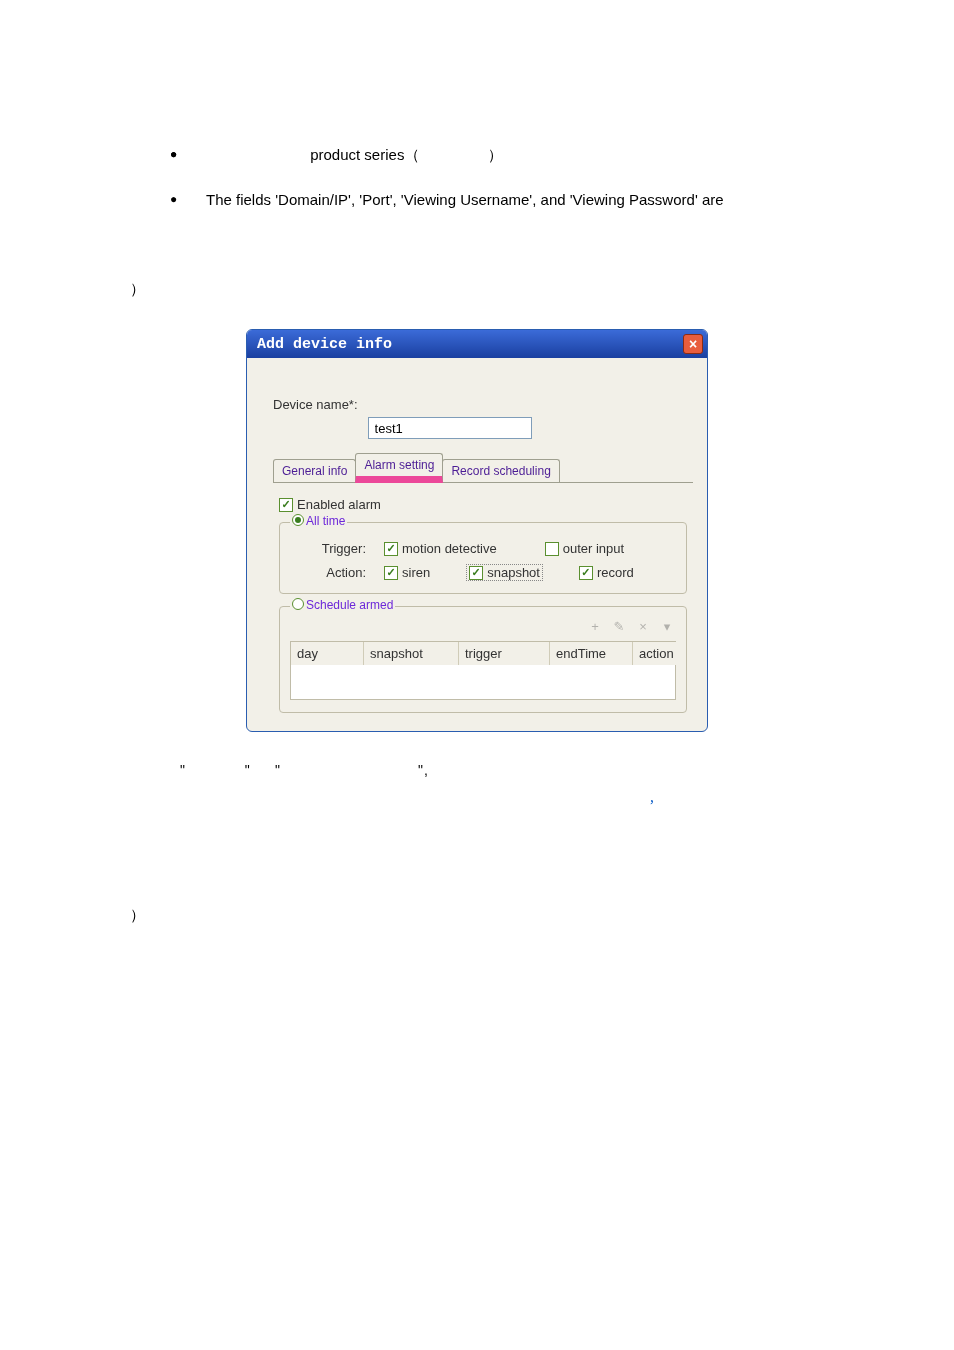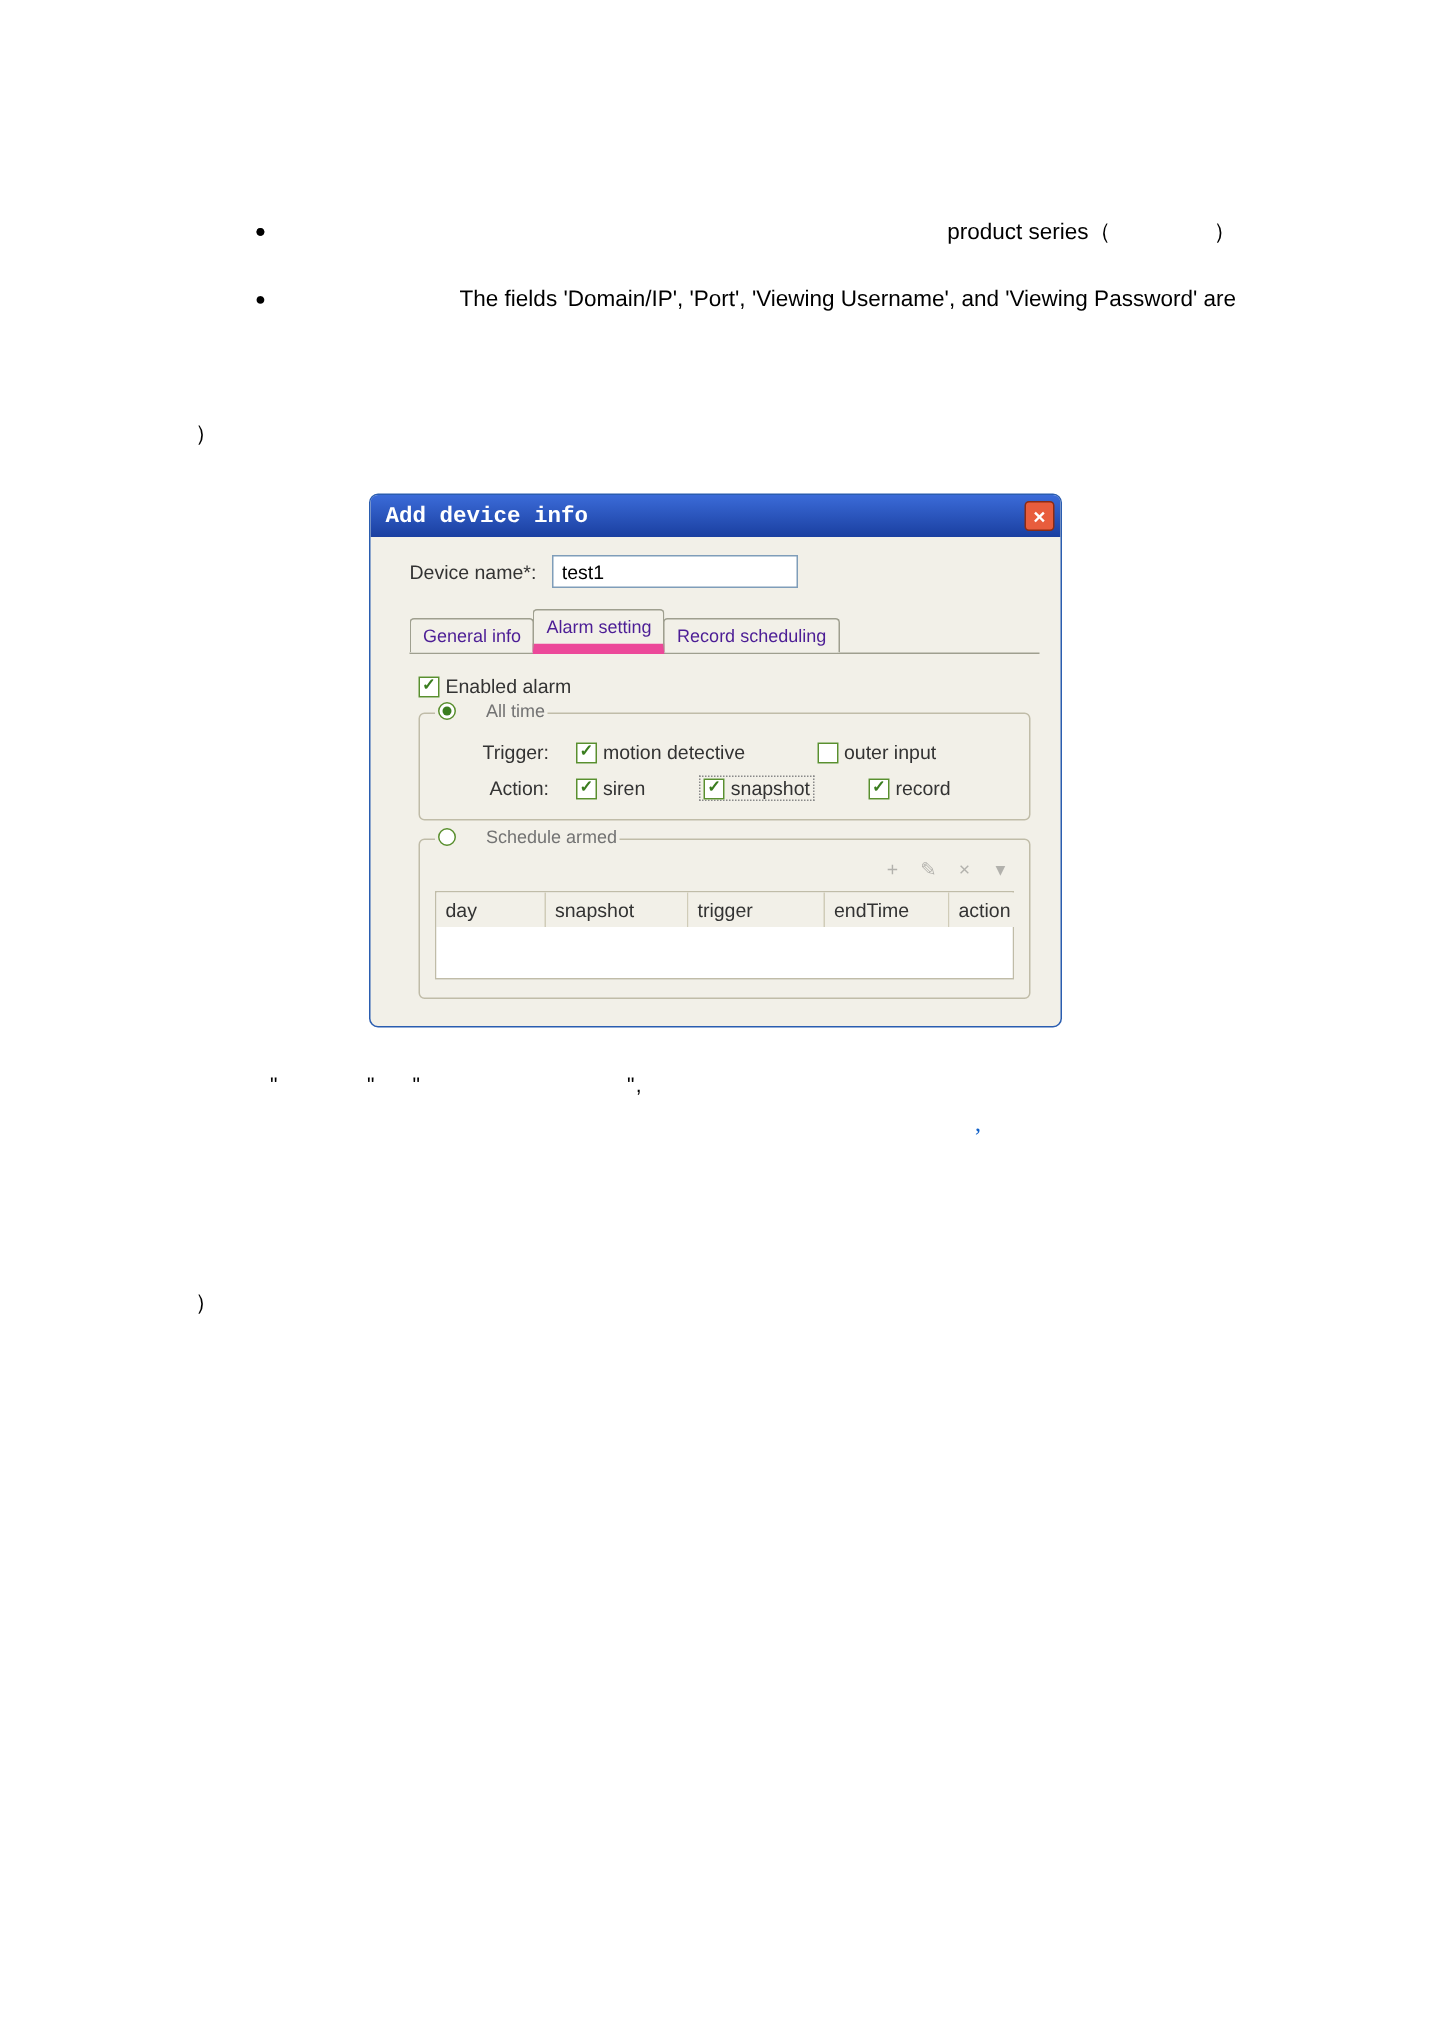--- a/index.html
+++ b/index.html
@@ -10,21 +10,20 @@
     width: 954px;
   }
   .page {
     padding: 120px 130px 60px 130px;
     box-sizing: border-box;
   }
   .bullet-list {
     margin: 0 0 30px 0;
     padding-left: 40px;
     list-style: none;
-    text-align: right;
   }
   .bullet-list li {
     position: relative;
     padding-left: 36px;
     margin-bottom: 24px;
     font-size: 15px;
     color: #000;
     line-height: 1.4;
   }
   .bullet-list li::before {
@@ -91,20 +90,21 @@
   }
   .row-name label {
     color: #333;
   }
   .row-name input {
     border: 1px solid #7f9db9;
     height: 20px;
     padding: 0 6px;
     width: 150px;
     font-size: 13px;
+    margin-top: 47px;
   }
   .tabs {
     display: flex;
     align-items: flex-end;
     border-bottom: 1px solid #9f9f8f;
   }
   .tab {
     border: 1px solid #9f9f8f;
     border-bottom: none;
     background: #f2f0e8;
@@ -156,24 +156,23 @@
     margin-bottom: 12px;
     position: relative;
   }
   .group-legend {
     position: absolute;
     top: -9px;
     left: 10px;
     background: #f2f0e8;
     padding: 0 2px;
     display: flex;
-    align-items: center;
-    gap: 20px;
+    gap: 2px;
     font-size: 12px;
-    color: #737373;
+    color: #6d28d9;
   }
   .radio {
     width: 12px;
     height: 12px;
     border: 1px solid #5a8f2f;
     border-radius: 50%;
     background: #fff;
     display: inline-flex;
     align-items: center;
     justify-content: center;

